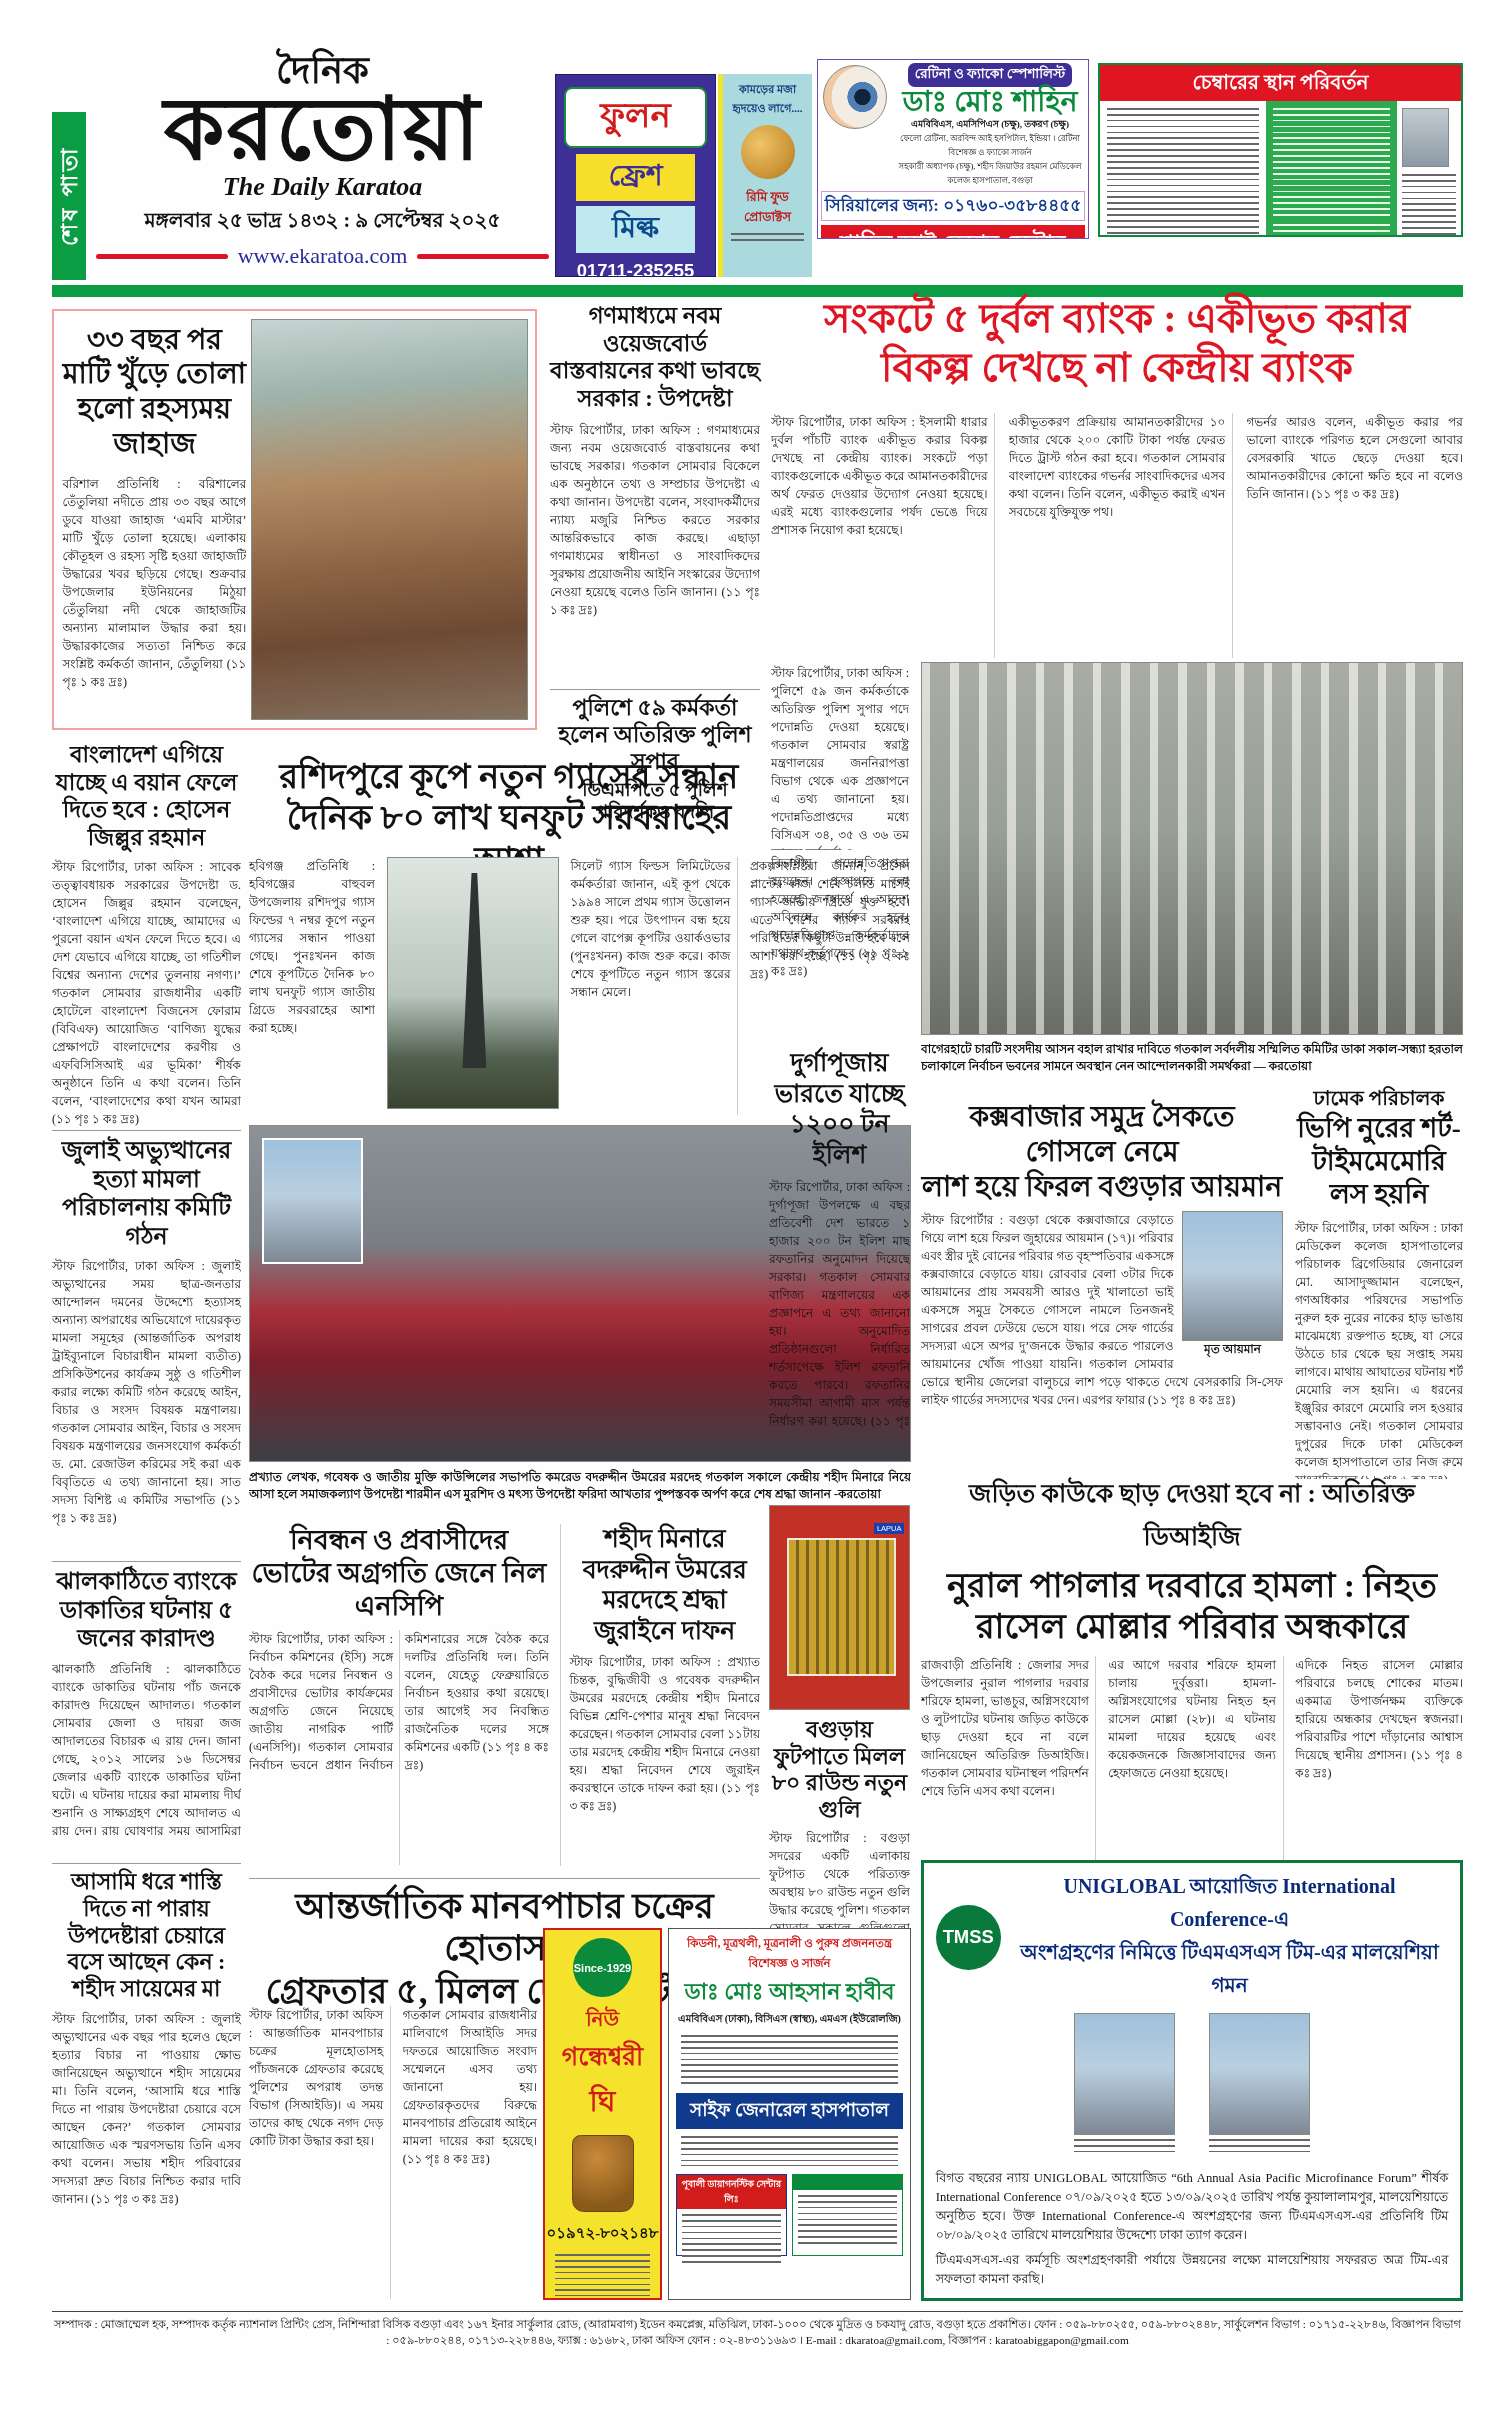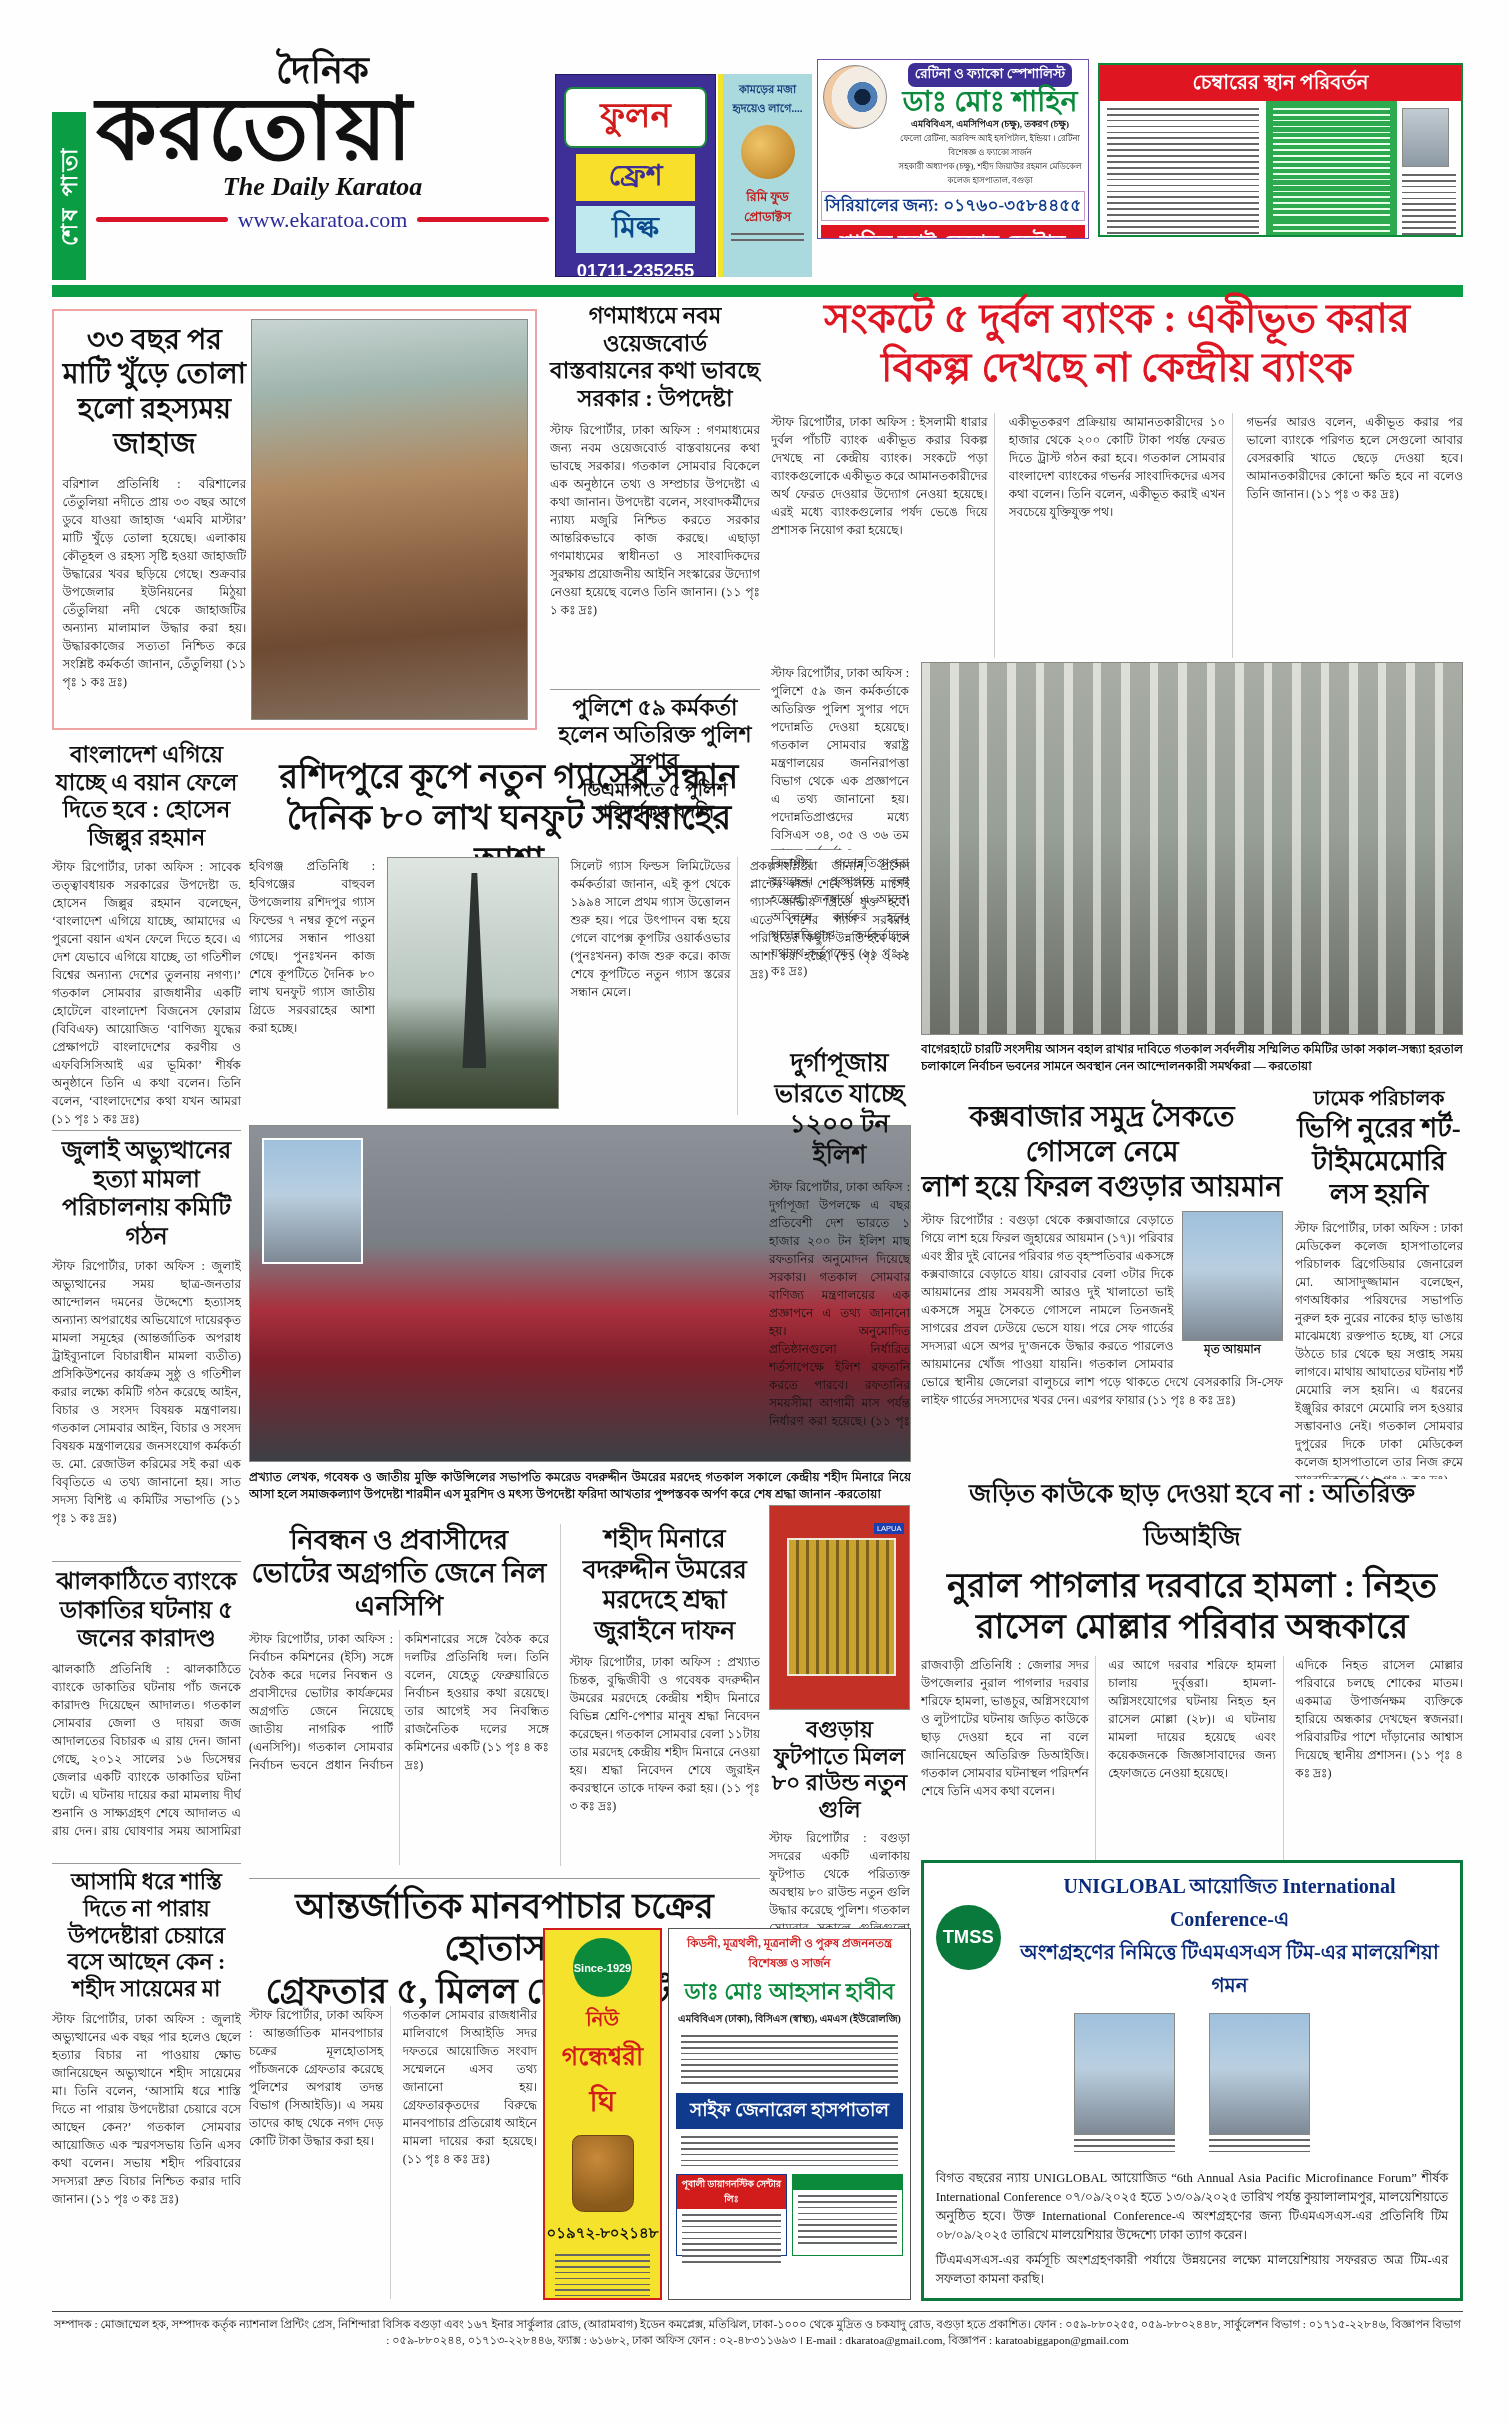--- a/index.html
+++ b/index.html
@@ -3,21 +3,21 @@
 <meta charset="utf-8">
 <style>
   html,body{margin:0;padding:0;background:#dcdcd6;}
   #page{position:relative;width:1509px;height:2426px;background:#fefefe;margin:0 auto;
         font-family:"Liberation Serif","DejaVu Serif",serif;color:#111;overflow:hidden;}
   .abs{position:absolute;}
   
   .edition-strip{background:#0a9d43;color:#fff;writing-mode:vertical-rl;transform:rotate(180deg);
     display:flex;align-items:center;justify-content:center;font-size:22px;font-weight:bold;letter-spacing:3.4px;}
   .brand-top{font-size:37px;font-weight:800;text-align:center;line-height:1;}
-  .brand-main{font-size:87px;font-weight:900;line-height:.95;letter-spacing:1.7px;}
+  .brand-main{font-size:87px;font-weight:900;text-align:center;line-height:.95;letter-spacing:1.7px;}
   .brand-en{font-size:26px;font-weight:bold;font-style:italic;text-align:center;}
   .date-line{font-size:20px;text-align:center;font-weight:bold;}
   .url{color:#2b2b9b;font-size:22px;text-align:center;}
   .redline{height:5px;background:#d8132a;border-radius:2.5px;}
   .green-bar{background:#0a9d43;}
   
   .ad{box-sizing:border-box;overflow:hidden;}
   .microbars{background:repeating-linear-gradient(180deg,#666 0 1.7px,transparent 1.7px 5.9px);}
   .microbars.light{background:repeating-linear-gradient(180deg,#eaffea 0 1.7px,transparent 1.7px 5.9px);}
   
@@ -49,20 +49,21 @@
 
 <div id="page">
 
   <div class="abs edition-strip" style="left:52px;top:112px;width:34px;height:168px;">
     <span>শেষ পাতা</span>
   </div>
   <div class="abs" style="left:96px;top:52px;width:453px;">
     <div class="brand-top">দৈনিক</div>
     <div class="brand-main">করতোয়া</div>
     <div class="brand-en">The Daily Karatoa</div>
+    <div class="date-line" style="margin-top:3.4px;">মঙ্গলবার ২৫ ভাদ্র ১৪৩২ : ৯ সেপ্টেম্বর ২০২৫</div>
     <div style="display:flex;align-items:center;gap:10px;margin-top:5px;">
       <div class="redline" style="flex:1;"></div>
       <a class="url">www.ekaratoa.com</a>
       <div class="redline" style="flex:1;"></div>
     </div>
   </div>
 
   <div class="abs ad" style="left:555px;top:74px;width:161px;height:203px;background:#3d2f96;border:0.8px solid #221a60;">
     <div style="margin:11.7px 8.4px 0;background:#fff;border-radius:8.4px;text-align:center;font-weight:900;font-size:34px;color:#d21c1c;border:2.5px solid #1a8c3a;">ফুলন</div>
     <div style="margin:6.7px 20px 0;background:#f7d retain;"></div>

